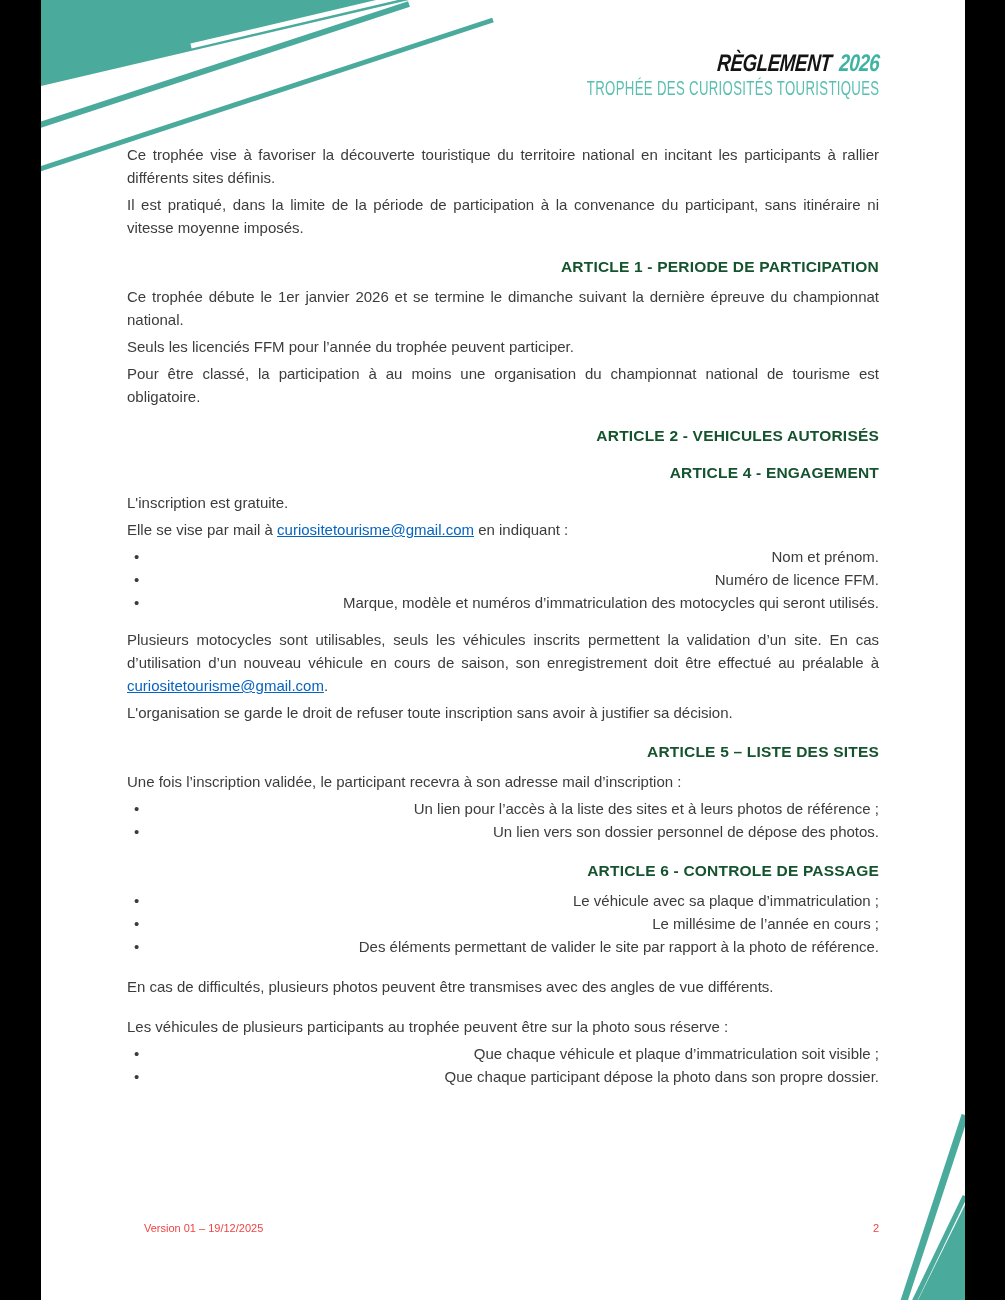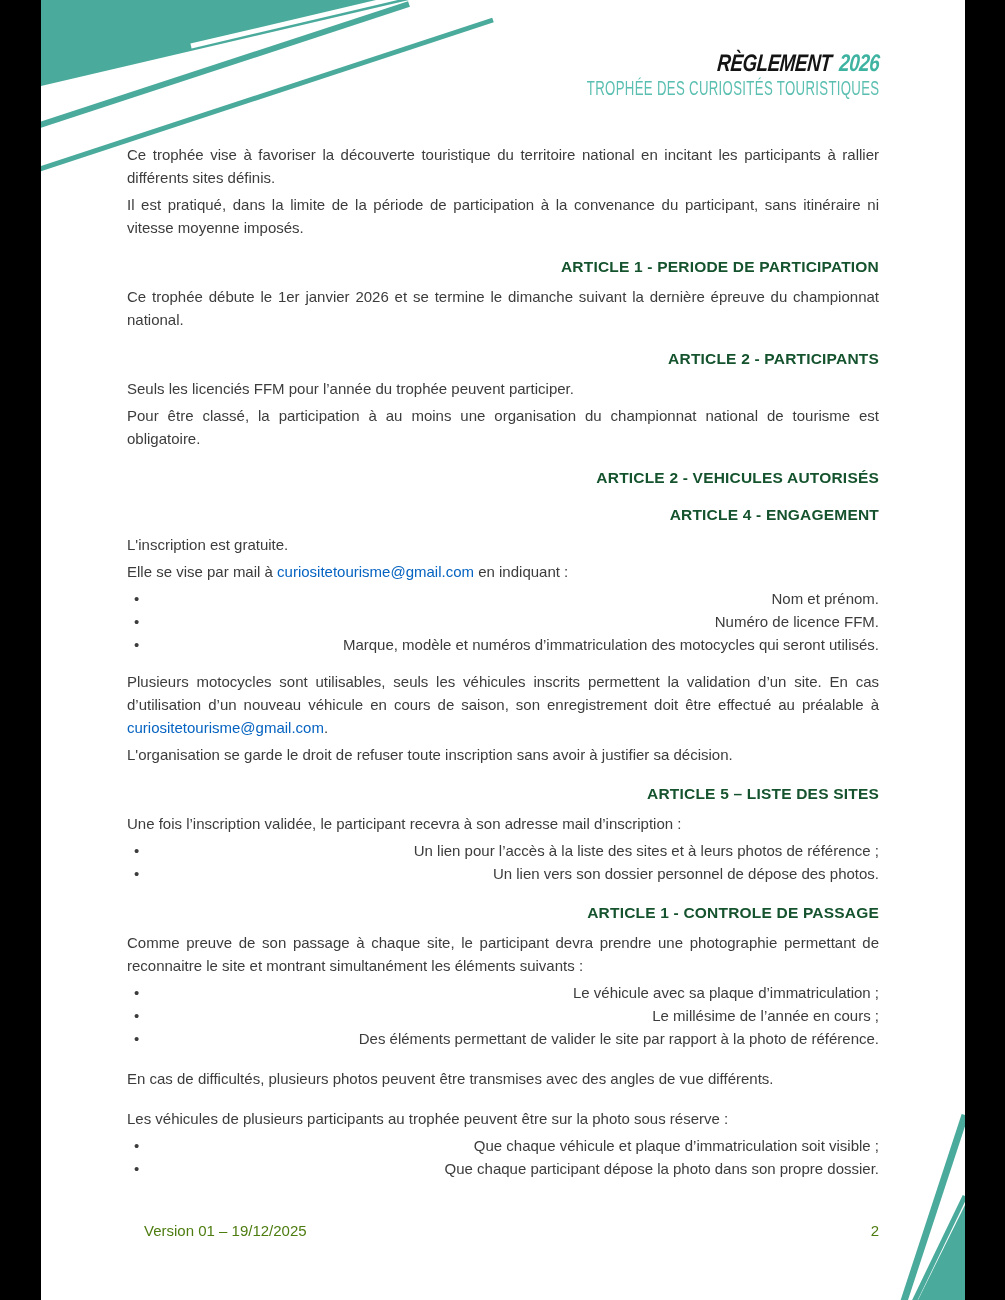--- a/index.html
+++ b/index.html
@@ -36,26 +36,26 @@
   .content p.nojust{text-align:left;}
   h2{
     color:#14532d;font-size:15.5px;line-height:19px;font-weight:bold;
     margin:18px 0 9px 0;letter-spacing:0.2px;text-align:right;
   }
   ul{list-style:none;margin:4px 0 5px 0;padding:0;}
   li{position:relative;padding-left:25px;margin:0;text-align:right;}
   li::before{content:"\2022";position:absolute;left:7px;top:0;}
   .gap-top{margin-top:14px !important;}
   .gap-top-lg{margin-top:17px !important;}
-  .link{color:#0563c1;cursor:pointer;}
+  .link{color:#0563c1;text-decoration:underline;cursor:pointer;}
 
   .doc-footer{
     position:absolute;left:103px;right:86px;top:1222px;
     display:flex;justify-content:space-between;
-    font-size:15px;color:#4d7c0f;
+    font-size:11px;color:#ef4444;
   }
 </style>
 </head>
 <body>
 
 <div class="page">
 
   <svg class="deco-top" width="470" height="200" viewBox="0 0 470 200">
     <polygon points="0,0 368,0 0,86" fill="#4aab9c"></polygon>
     <line x1="150" y1="46" x2="380" y2="-8" stroke="#ffffff" stroke-width="5"></line>
@@ -79,21 +79,20 @@
   </div>
 
   <div class="content">
 
     <p>Ce trophée vise à favoriser la découverte touristique du territoire national en incitant les participants à rallier différents sites définis.</p>
     <p>Il est pratiqué, dans la limite de la période de participation à la convenance du participant, sans itinéraire ni vitesse moyenne imposés.</p>
 
     <h2>ARTICLE 1 - PERIODE DE PARTICIPATION</h2>
     <p>Ce trophée débute le 1er janvier 2026 et se termine le dimanche suivant la dernière épreuve du championnat national.</p>
 
-    <h2>ARTICLE 2 - PARTICIPANTS</h2>
     <p class="nojust">Seuls les licenciés FFM pour l’année du trophée peuvent participer.</p>
     <p>Pour être classé, la participation à au moins une organisation du championnat national de tourisme est obligatoire.</p>
 
     <h2>ARTICLE 2 - VEHICULES AUTORISÉS</h2>
 
     <h2>ARTICLE 4 - ENGAGEMENT</h2>
     <p class="nojust">L'inscription est gratuite.</p>
     <p class="nojust">
       <span>Elle se vise par mail à </span><a class="link">curiositetourisme@gmail.com</a><span> en indiquant :</span>
     </p>
@@ -107,22 +106,21 @@
     </p>
     <p class="nojust">L'organisation se garde le droit de refuser toute inscription sans avoir à justifier sa décision.</p>
 
     <h2>ARTICLE 5 – LISTE DES SITES</h2>
     <p class="nojust">Une fois l’inscription validée, le participant recevra à son adresse mail d’inscription :</p>
     <ul>
       <li>Un lien pour l’accès à la liste des sites et à leurs photos de référence ;</li>
       <li>Un lien vers son dossier personnel de dépose des photos.</li>
     </ul>
 
-    <h2>ARTICLE 1 - CONTROLE DE PASSAGE</h2>
-    <p>Comme preuve de son passage à chaque site, le participant devra prendre une photographie permettant de reconnaitre le site et montrant simultanément les éléments suivants :</p>
+    <h2>ARTICLE 6 - CONTROLE DE PASSAGE</h2>
     <ul>
       <li>Le véhicule avec sa plaque d’immatriculation ;</li>
       <li>Le millésime de l’année en cours ;</li>
       <li>Des éléments permettant de valider le site par rapport à la photo de référence.</li>
     </ul>
     <p class="nojust gap-top-lg">En cas de difficultés, plusieurs photos peuvent être transmises avec des angles de vue différents.</p>
     <p class="nojust gap-top-lg">Les véhicules de plusieurs participants au trophée peuvent être sur la photo sous réserve :</p>
     <ul>
       <li>Que chaque véhicule et plaque d’immatriculation soit visible ;</li>
       <li>Que chaque participant dépose la photo dans son propre dossier.</li>

